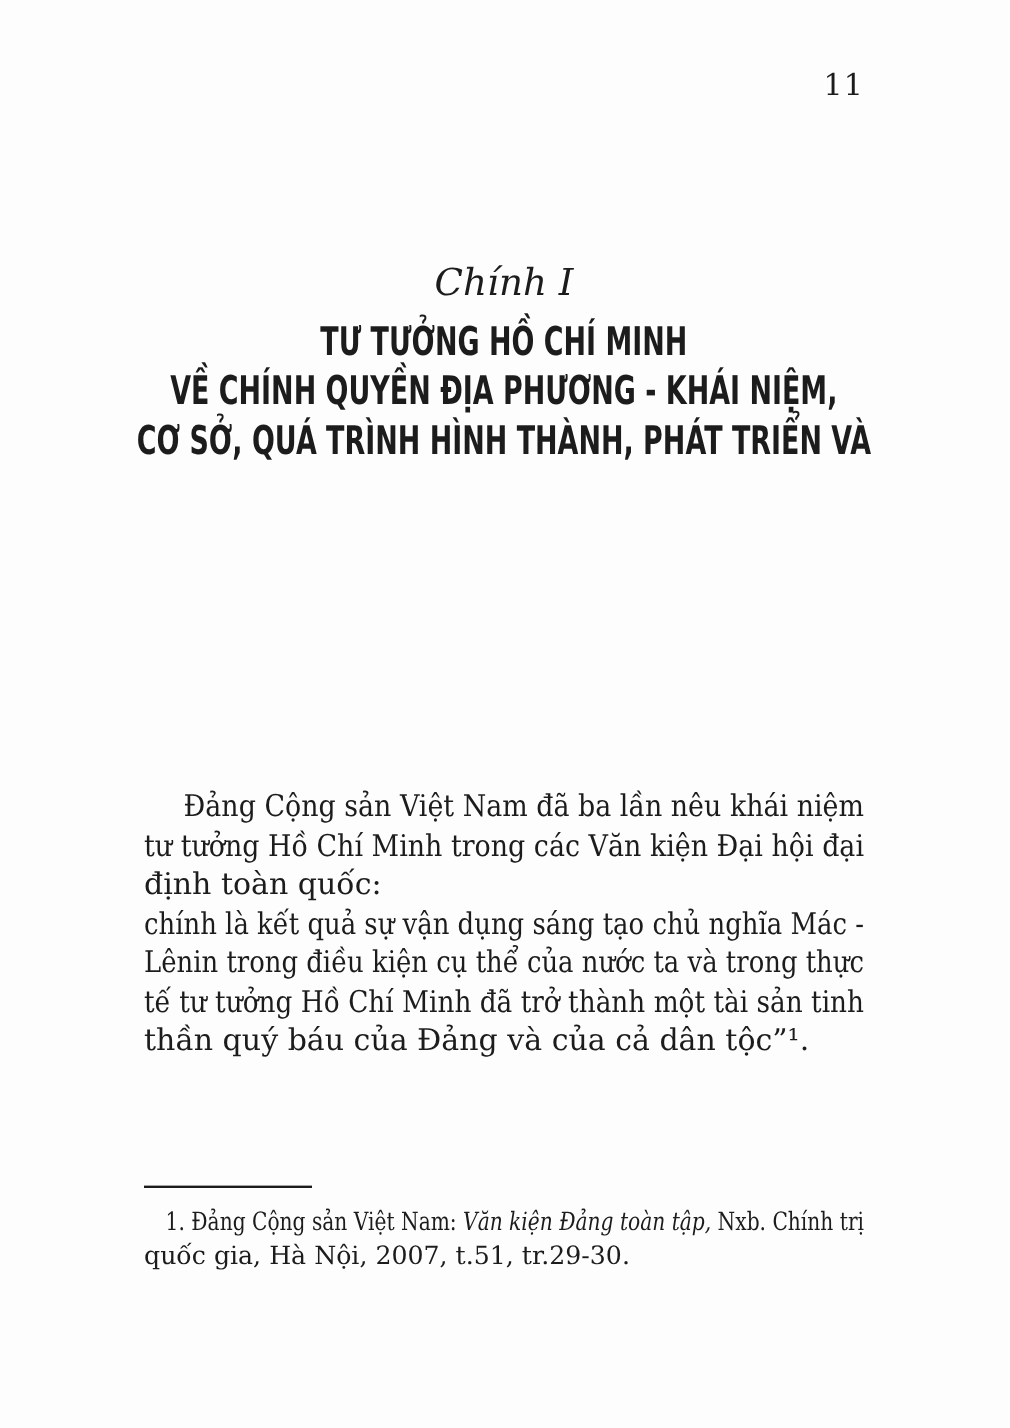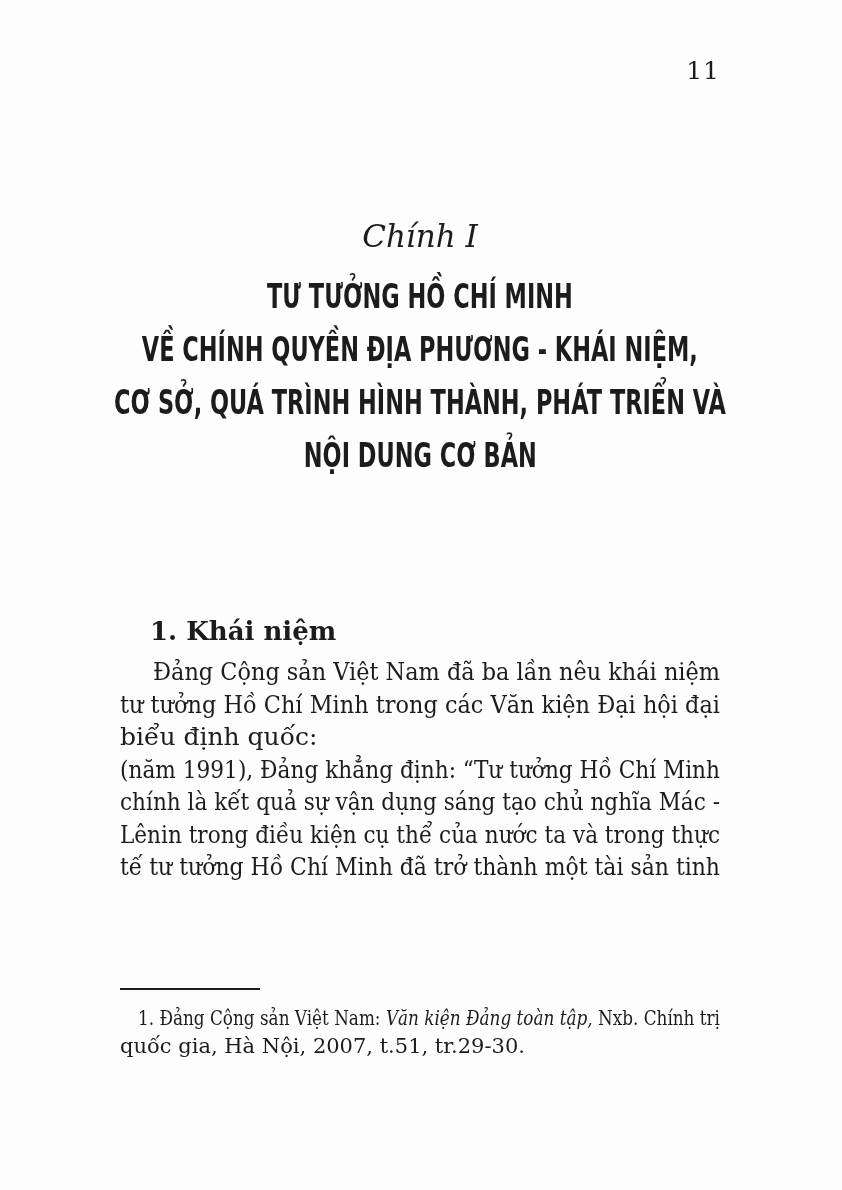--- a/index.html
+++ b/index.html
@@ -26,21 +26,21 @@
     position:absolute;top:264px;left:0;width:100%;
     font-family:"DejaVu Sans","Liberation Sans",sans-serif;
     font-weight:bold;font-size:33px;line-height:41px;
   }
   .chapter-title .cond{transform:scaleX(0.68);}
   .section-heading{
     position:absolute;top:479px;left:0;width:100%;
     font-size:29px;line-height:34px;
   }
   .section-heading .cond{transform:scaleX(0.78);}
-  .cline{display:flex;justify-content:center;margin-top:12px;}
+  .cline{display:flex;justify-content:center;}
   .cond{display:inline-block;white-space:nowrap;}
   .subsection-heading{
     position:absolute;top:616px;left:0;width:100%;
     padding-left:30px;box-sizing:border-box;
     font-weight:bold;font-size:26px;
   }
   .body-text{
     position:absolute;top:656px;left:0;width:100%;
     font-size:25px;line-height:32.5px;
   }
@@ -72,39 +72,35 @@
     <div class="chapter-title">
         <div class="cline">
           <span class="cond">TƯ TƯỞNG HỒ CHÍ MINH</span>
         </div>
         <div class="cline">
           <span class="cond">VỀ CHÍNH QUYỀN ĐỊA PHƯƠNG - KHÁI NIỆM,</span>
         </div>
         <div class="cline">
           <span class="cond">CƠ SỞ, QUÁ TRÌNH HÌNH THÀNH, PHÁT TRIỂN VÀ</span>
         </div>
-        <div class="cline">
-          <span class="cond">NỘI DUNG CƠ BẢN</span>
-        </div>
       </div>
 
 
-    <div class="subsection-heading">1. Khái niệm</div>
 
     <div class="body-text">
         <div class="para">
           <div class="bline indent fit-line"><span class="measure" style="transform-origin: left center; transform: scaleX(0.896155);">Đảng Cộng sản Việt Nam đã ba lần nêu khái niệm</span></div>
           <div class="bline fit-line"><span class="measure" style="transform-origin: left center; transform: scaleX(0.896484);">tư tưởng Hồ Chí Minh trong các Văn kiện Đại hội đại</span></div>
-          <div class="bline"><span class="measure">biểu định quốc:</span></div>
+          <div class="bline"><span class="measure">định toàn quốc:</span></div>
         </div>
         <div class="para">
-          <div class="bline fit-line"><span class="measure" style="transform-origin: left center; transform: scaleX(0.866602);">(năm 1991), Đảng khẳng định: “Tư tưởng Hồ Chí Minh</span></div>
           <div class="bline fit-line"><span class="measure" style="transform-origin: left center; transform: scaleX(0.863892);">chính là kết quả sự vận dụng sáng tạo chủ nghĩa Mác -</span></div>
           <div class="bline fit-line"><span class="measure" style="transform-origin: left center; transform: scaleX(0.863348);">Lênin trong điều kiện cụ thể của nước ta và trong thực</span></div>
           <div class="bline fit-line"><span class="measure" style="transform-origin: left center; transform: scaleX(0.877955);">tế tư tưởng Hồ Chí Minh đã trở thành một tài sản tinh</span></div>
+          <div class="bline"><span class="measure">thần quý báu của Đảng và của cả dân tộc”¹.</span></div>
         </div>
       </div>
 
     <div class="fn-rule"></div>
 
     <div class="footnote">
       <div class="fnline indent-fn fit-line">
         <span class="measure" style="transform-origin: left center; transform: scaleX(0.801463);"><span>1. Đảng Cộng sản Việt Nam: </span><em>Văn kiện Đảng toàn tập,</em><span> Nxb. Chính trị</span></span>
       </div>
       <div class="fnline">

